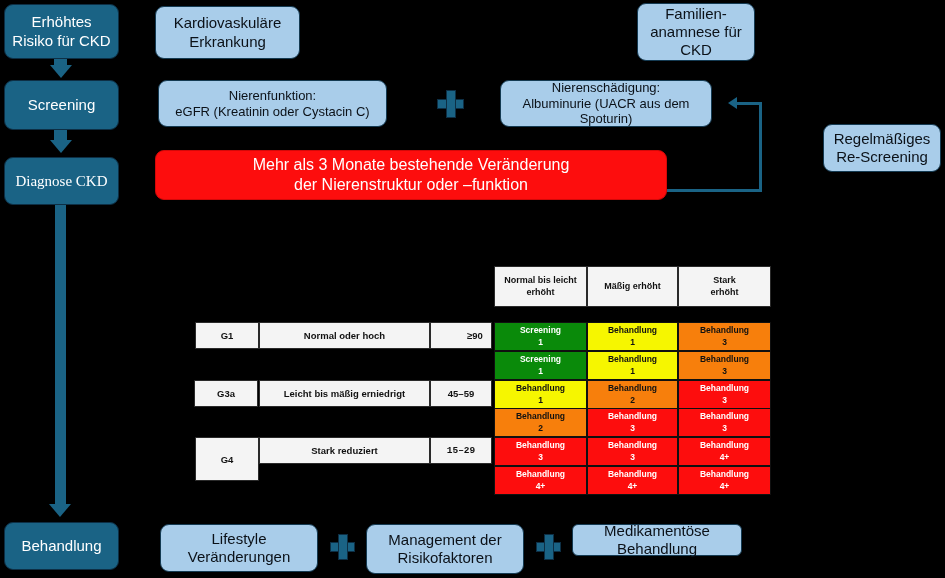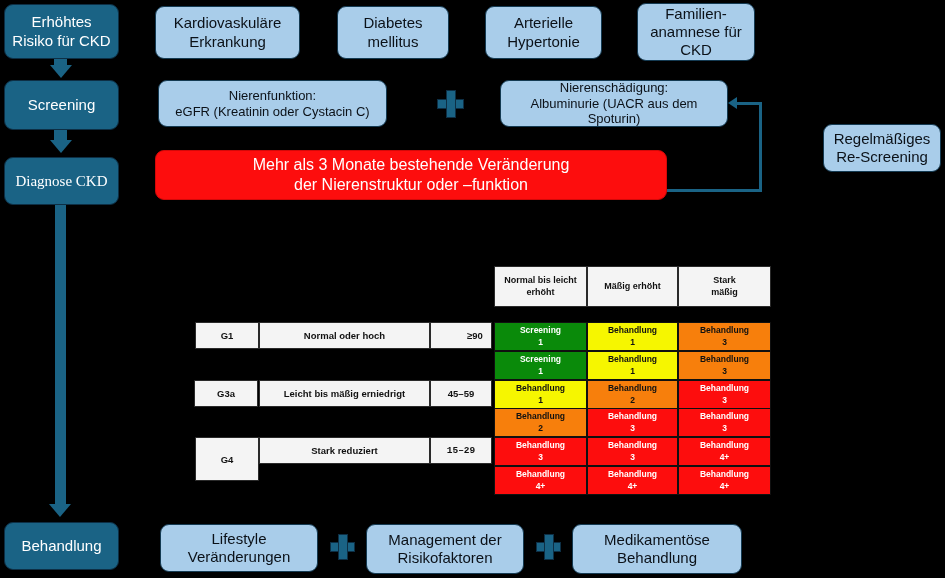--- a/index.html
+++ b/index.html
@@ -158,59 +158,55 @@
   <div class="node dark" style="left:4px; top:157px; width:115px; height:48px;font-family:Liberation Serif, serif;">Diagnose CKD</div>
 
   <div class="conn" style="left:55px; top:205px; width:11px; height:305px;"></div>
   <div class="arrowhead-down" style="left:49px; top:504px;"></div>
 
   <div class="node dark" style="left:4px; top:522px; width:115px; height:48px;">Behandlung</div>
 
   <div class="node light" style="left:155px; top:6px; width:145px; height:53px;">Kardiovaskuläre
 Erkrankung</div>
 
-  <div class="node light" style="left:337px; top:6px; width:112px; height:53px;">Diabetes
-mellitus</div>
-
-  <div class="node light" style="left:485px; top:6px; width:117px; height:53px;">Arterielle
-Hypertonie</div>
+
 
   <div class="node light" style="left:637px; top:3px; width:118px; height:58px;">Familien-
 anamnese für
 CKD</div>
 
   <div class="node light small" style="left:158px; top:80px; width:229px; height:47px;">Nierenfunktion:
 eGFR (Kreatinin oder Cystacin C)</div>
 
   <div class="plus" style="left:437px; top:90px; width:27px; height:28px;">
     <span class="bar-h" style="left:0; top:9px; width:27px; height:10px;"></span>
     <span class="bar-v" style="left:9px; top:0; width:10px; height:28px;"></span>
   </div>
 
-  <div class="node light small" style="left:500px; top:80px; width:228px; height:47px;">Nierenschädigung:
+  <div class="node light small" style="left:500px; top:80px; width:212px; height:47px;">Nierenschädigung:
 Albuminurie (UACR aus dem
 Spoturin)</div>
 
   <div class="conn" style="left:666px; top:189px; width:96px; height:3px;"></div>
   <div class="conn" style="left:759px; top:102px; width:3px; height:90px;"></div>
   <div class="conn" style="left:737px; top:102px; width:25px; height:3px;"></div>
   <div class="arrowhead-left" style="left:728px; top:97px;"></div>
 
   <div class="node alert" style="left:155px; top:150px; width:512px; height:50px;">Mehr als 3 Monate bestehende Veränderung
 der Nierenstruktur oder –funktion</div>
 
   <div class="node light" style="left:823px; top:124px; width:118px; height:48px;">Regelmäßiges
 Re-Screening</div>
 
 
   <div class="matrix-head" style="left:494px; top:266px; width:93px; height:41px;">Normal bis leicht
 erhöht</div>
   <div class="matrix-head" style="left:587px; top:266px; width:91px; height:41px;">Mäßig erhöht</div>
   <div class="matrix-head" style="left:678px; top:266px; width:93px; height:41px;">Stark
-mäßig</div>
+erhöht</div>
 
   <div class="matrix-label" style="left:195px; top:322px; width:64px; height:27px;">G1</div>
   <div class="matrix-label" style="left:259px; top:322px; width:171px; height:27px;">Normal oder hoch</div>
   <div class="matrix-label" style="left:430px; top:322px; width:62px; height:27px;padding-left:28px;">≥90</div>
 
   <div class="matrix-label" style="left:194px; top:380px; width:64px; height:27px;">G3a</div>
   <div class="matrix-label" style="left:259px; top:380px; width:171px; height:27px;">Leicht bis mäßig erniedrigt</div>
   <div class="matrix-label" style="left:430px; top:380px; width:62px; height:27px;">45–59</div>
 
   <div class="matrix-label" style="left:195px; top:437px; width:64px; height:44px;">G4</div>
@@ -265,16 +261,16 @@
   </div>
 
   <div class="node light" style="left:366px; top:524px; width:158px; height:50px;">Management der
 Risikofaktoren</div>
 
   <div class="plus" style="left:536px; top:534px; width:25px; height:26px;">
     <span class="bar-h" style="left:0; top:8px; width:25px; height:10px;"></span>
     <span class="bar-v" style="left:8px; top:0; width:10px; height:26px;"></span>
   </div>
 
-  <div class="node light" style="left:572px; top:524px; width:170px; height:50px;">Medikamentöse
+  <div class="node light" style="left:572px; top:524px; width:170px; height:32px;border-radius:6px;">Medikamentöse
 Behandlung</div>
 
 </div>
 
 </body></html>

